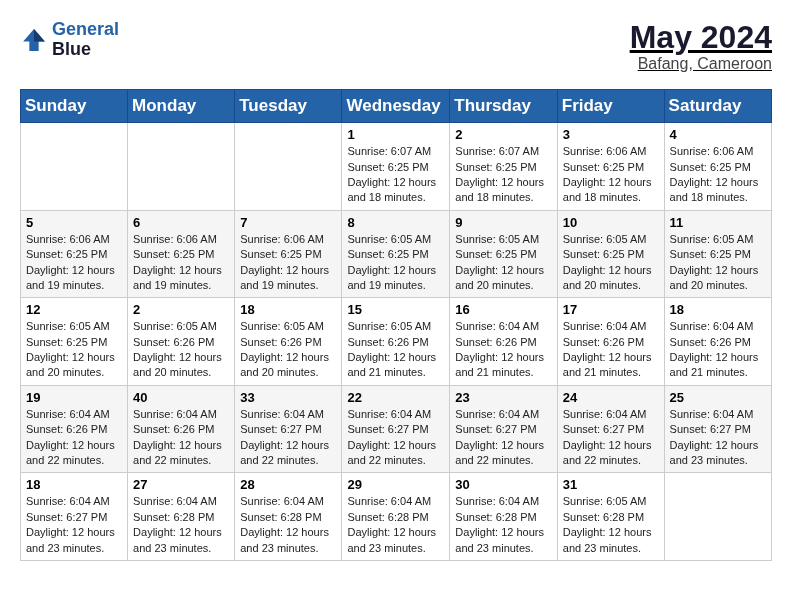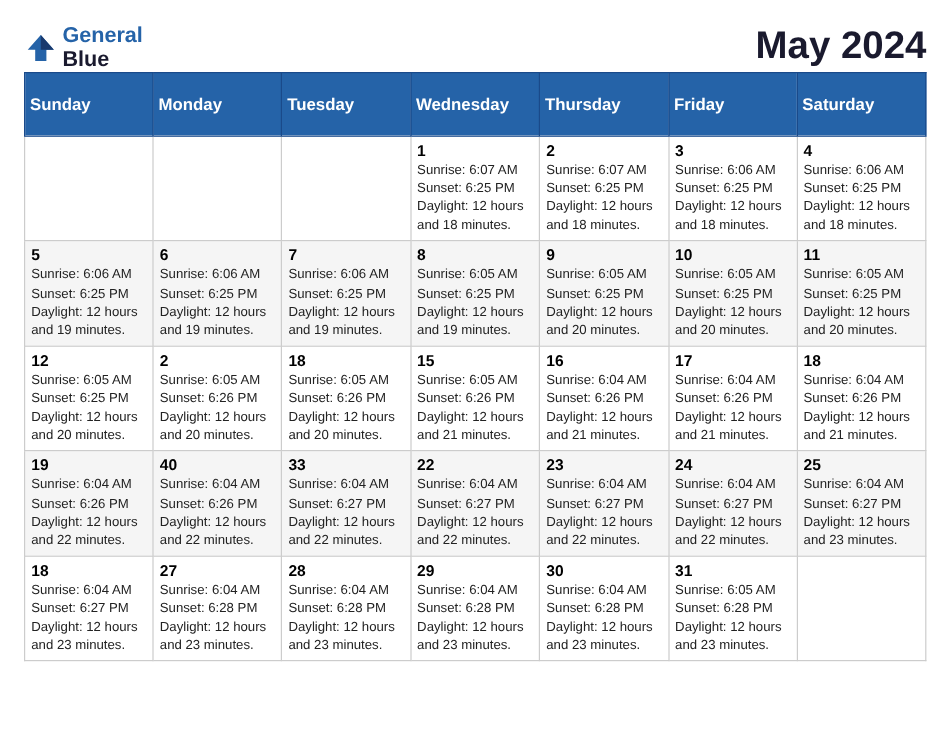--- a/index.html
+++ b/index.html
@@ -7,20 +7,21 @@
       font-family: Arial, sans-serif;
       background: #fff;
       width: 792px;
       min-height: 612px;
       padding: 20px;
     }
     .header {
       display: flex;
       justify-content: space-between;
       align-items: flex-start;
+      margin-bottom: 16px;
     }
     .logo {
       display: flex;
       align-items: center;
       gap: 4px;
     }
     .logo-text {
       font-size: 18px;
       font-weight: bold;
       color: #1a1a2e;
@@ -28,42 +29,43 @@
     }
     .logo-text span {
       color: #2563a8;
     }
     .logo-icon {
       width: 28px;
       height: 28px;
     }
     .title-block {
       text-align: right;
+      text-decoration: underline;
     }
     .month-year {
       font-size: 32px;
       font-weight: bold;
       color: #1a1a2e;
       line-height: 1.1;
     }
     .location {
       font-size: 16px;
       color: #444;
     }
     .calendar {
       width: 100%;
       border-collapse: collapse;
       font-size: 11px;
     }
     .calendar th {
       background: #2563a8;
       color: #fff;
-      padding: 18px 4px;
+      padding: 6px 4px;
       text-align: left;
-      font-size: 14px;
+      font-size: 17px;
       font-weight: bold;
       border: 1px solid #1a4a8a;
     }
     .calendar td {
       border: 1px solid #ccc;
       vertical-align: top;
       padding: 4px 5px;
       width: 108px;
       min-height: 80px;
       background: #fff;
@@ -95,20 +97,21 @@
       <polygon points="18,4 32,20 24,20 24,32 12,32 12,20 4,20" fill="#2563a8"></polygon>
       <polygon points="18,4 32,20 18,20" fill="#1a3a6e"></polygon>
     </svg>
     <div class="logo-text">
       <div><span>General</span></div>
       <div>Blue</div>
     </div>
   </div>
   <div class="title-block">
     <div class="month-year">May 2024</div>
+    <div class="location">Bafang, Cameroon</div>
   </div>
 </div>
 
 <table class="calendar">
   <thead>
     <tr>
     <th>Sunday</th>
         <th>Monday</th>
         <th>Tuesday</th>
         <th>Wednesday</th>

